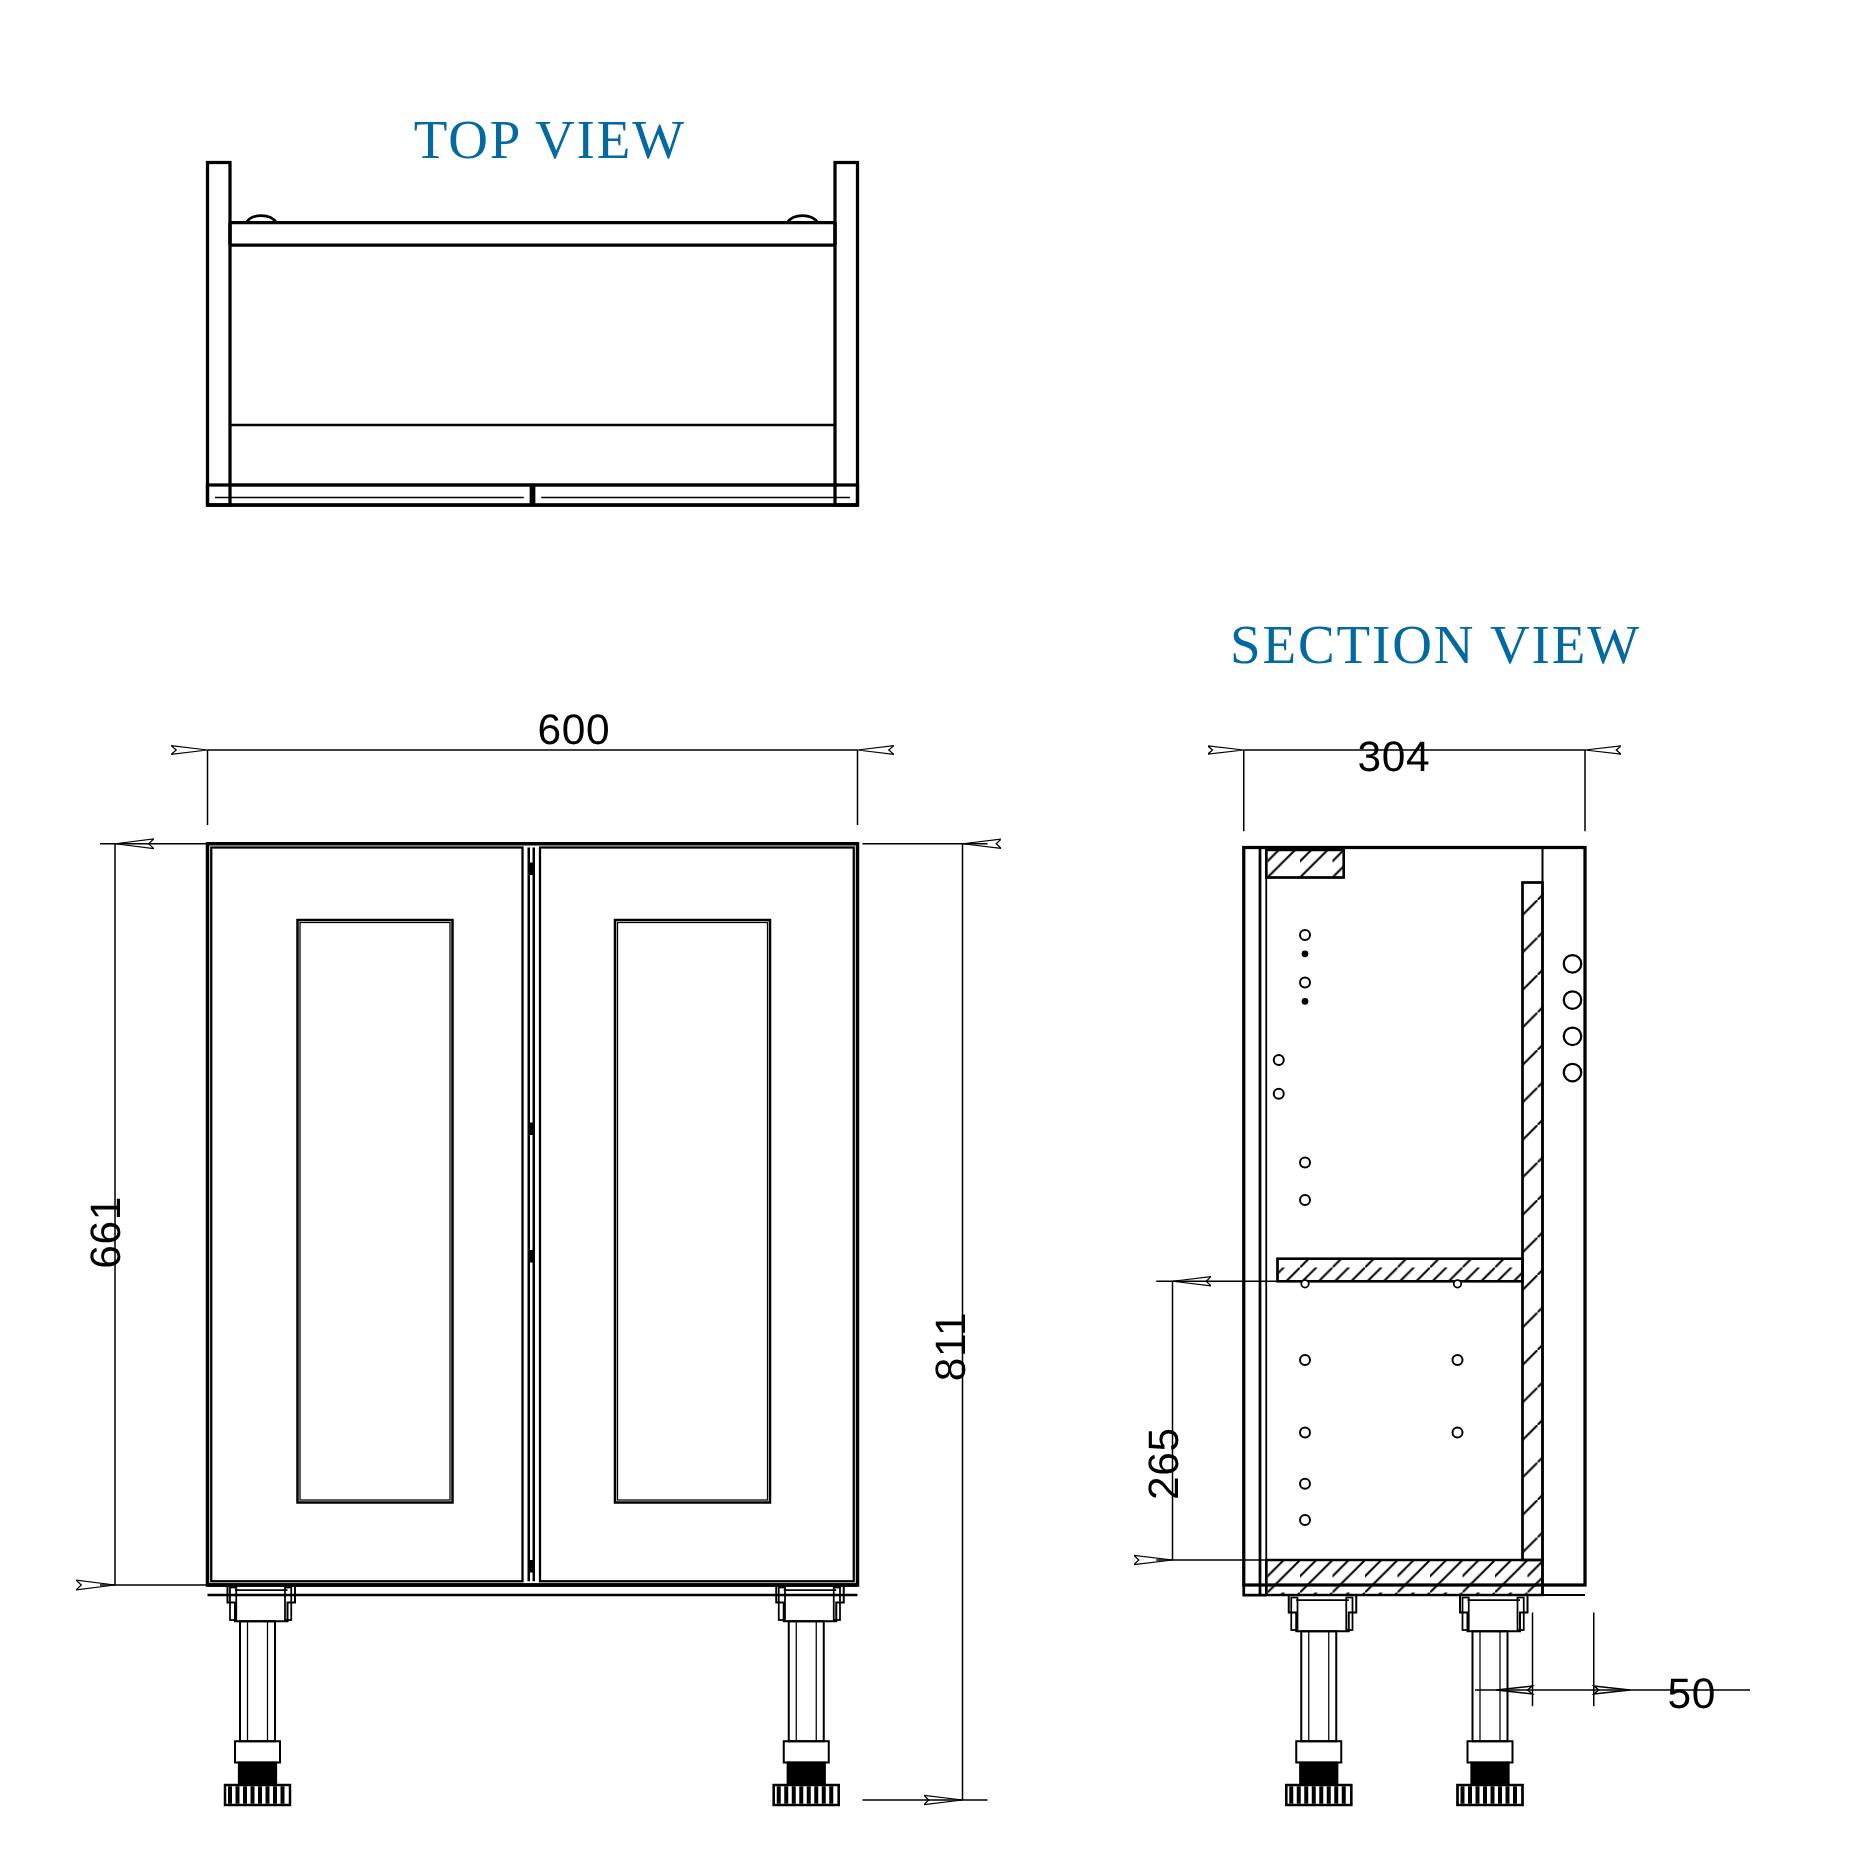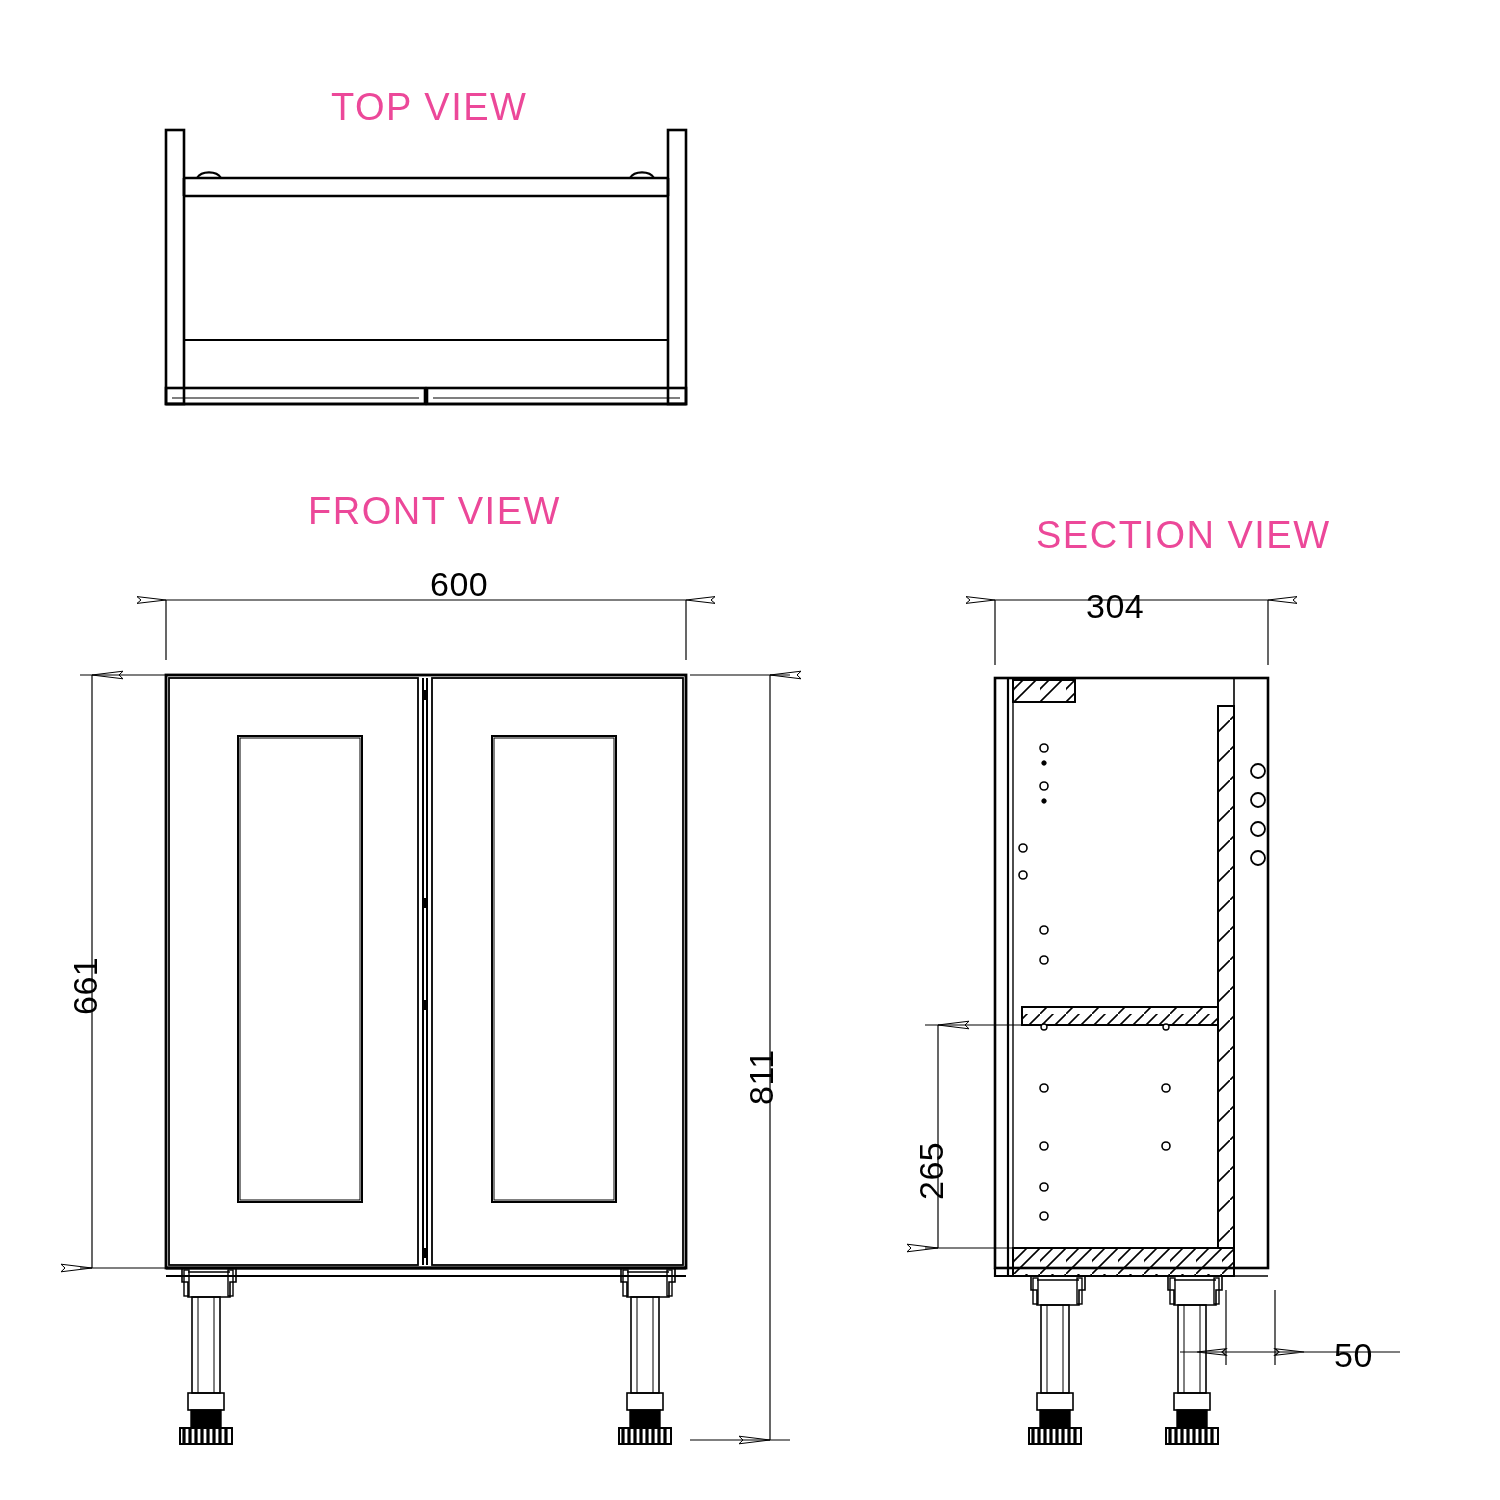--- a/index.html
+++ b/index.html
@@ -22,24 +22,24 @@
   }
   #drawing {
     position: absolute;
     top: 0;
     left: 0;
     width: 1500px;
     height: 1500px;
   }
   .view-title {
     position: absolute;
-    font-family: Liberation Sans, sans-serif;
-    font-size: 38px;
+    font-family: Liberation Serif, serif;
+    font-size: 44px;
     letter-spacing: 1.5px;
-    color: #ec4899;
+    color: #0369a1;
     white-space: nowrap;
     font-weight: 400;
   }
   .dim-label {
     position: absolute;
     font-family: "Liberation Sans", sans-serif;
     font-size: 34px;
     color: #000000;
     white-space: nowrap;
     letter-spacing: 0.5px;
@@ -327,23 +327,22 @@
           <line x1="1180" y1="1352" x2="1400" y2="1352" stroke-width="1.2"></line>
           <path d="M1197,1352 L1226,1348.8 L1222,1352 L1226,1355.2 Z" fill="none" stroke="#000" stroke-width="1.1"></path>
           <path d="M1304,1352 L1275,1348.8 L1279,1352 L1275,1355.2 Z" fill="none" stroke="#000" stroke-width="1.1"></path>
         </g>
       </g>
     </g>
   </svg>
 
   <div class="view-title" style="left:331px; top:86px;">TOP VIEW</div>
 
-  <div class="view-title" style="left:308px; top:490px;">FRONT VIEW</div>
-
-  <div class="view-title" style="left:1036px; top:490px;margin-top:24px;">SECTION VIEW</div>
+
+  <div class="view-title" style="left:984px; top:490px;">SECTION VIEW</div>
 
   <div class="dim-label" style="left:382px; top:565px;margin-left:48px;">600</div>
 
   <div class="dim-label vert" style="left:66px; top:1015px;">661</div>
 
   <div class="dim-label vert" style="left:742px; top:1105px;">811</div>
 
   <div class="dim-label" style="left:1086px; top:587px;">304</div>
 
   <div class="dim-label vert" style="left:912px; top:1200px;">265</div>

